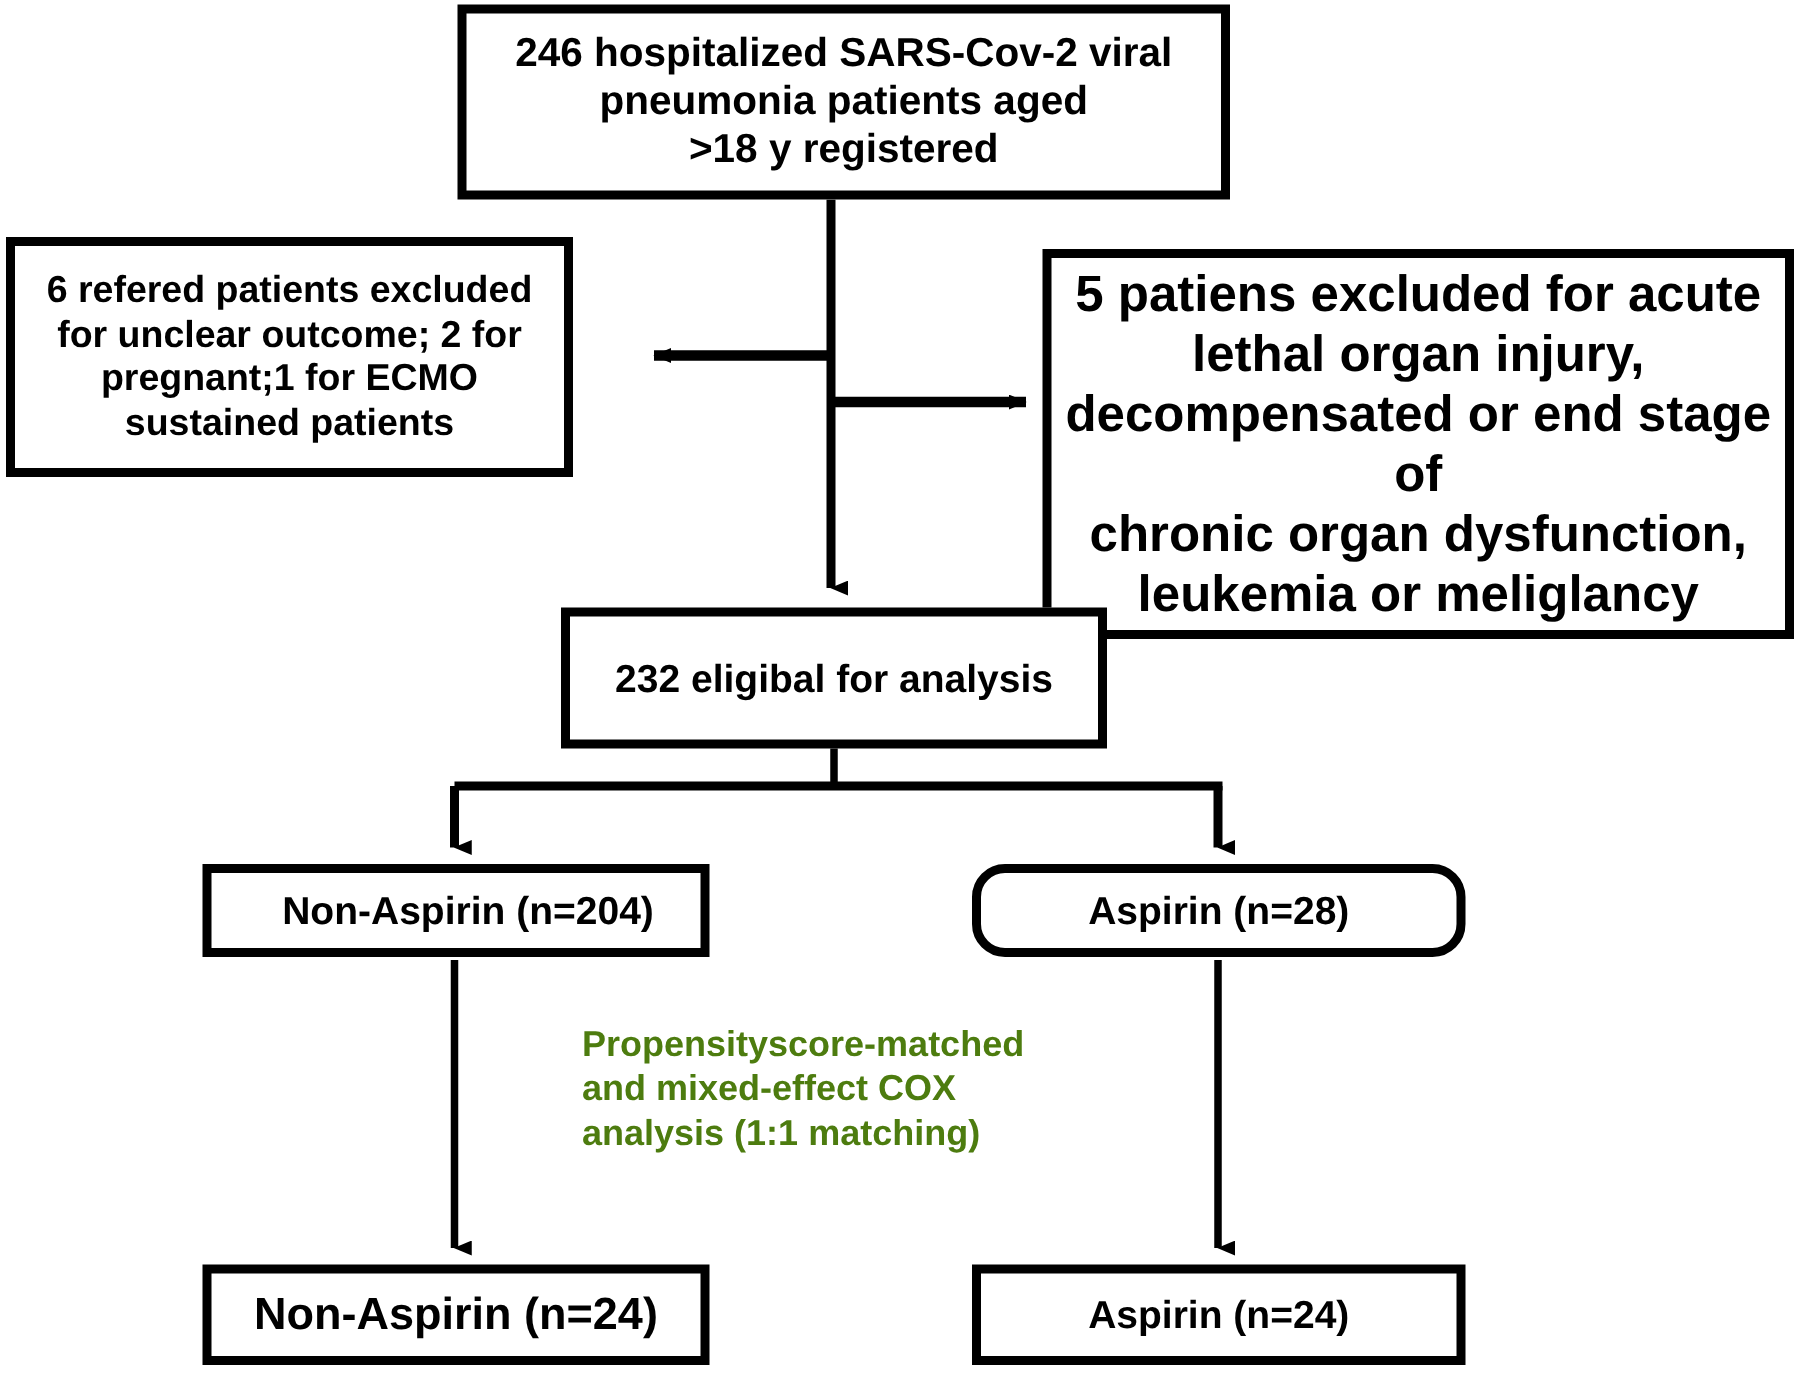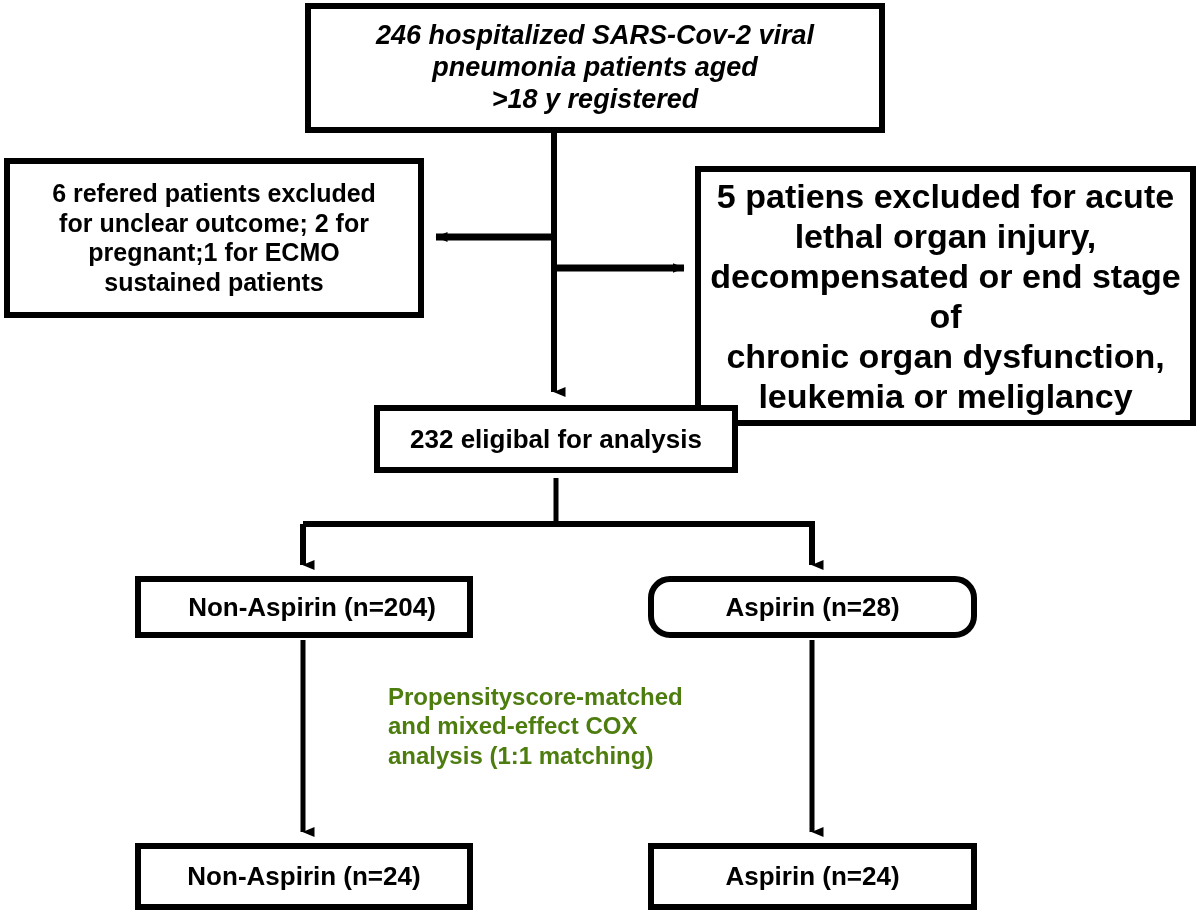--- a/index.html
+++ b/index.html
@@ -32,27 +32,27 @@
     display: flex;
     align-items: center;
     justify-content: center;
     text-align: center;
     color: #000000;
     font-weight: bold;
     line-height: 1.18;
     white-space: pre-line;
     z-index: 2;
   }
-  .node-top        { left: 305px; top: 3px;   width: 580px; height: 130px; font-size: 27px; font-style: italic; }
-  .node-excl-left  { left: 4px;   top: 158px; width: 420px; height: 160px; font-size: 25px; }
+  .node-top        { left: 305px; top: 3px;   width: 515px; height: 130px; font-size: 27px; }
+  .node-excl-left  { left: 4px;   top: 158px; width: 378px; height: 160px; font-size: 25px; }
   .node-excl-right { left: 695px; top: 166px; width: 501px; height: 260px; font-size: 34px; }
-  .node-eligible   { left: 374px; top: 405px; width: 364px; height: 68px;  font-size: 26px; }
+  .node-eligible   { left: 374px; top: 405px; width: 364px; height: 94px;  font-size: 26px; }
   .node-nonasp-1   { left: 135px; top: 576px; width: 338px; height: 62px;  font-size: 26px; padding-left: 16px; }
   .node-asp-1      { left: 648px; top: 576px; width: 329px; height: 62px;  font-size: 26px; border-radius: 22px; }
-  .node-nonasp-2   { left: 135px; top: 843px; width: 338px; height: 67px;  font-size: 26px; }
+  .node-nonasp-2   { left: 135px; top: 843px; width: 338px; height: 67px;  font-size: 30px; }
   .node-asp-2      { left: 648px; top: 843px; width: 329px; height: 67px;  font-size: 26px; }
 
   .annotation {
     position: absolute;
     left: 388px;
     top: 682px;
     width: 380px;
     color: #4d7c0f;
     font-weight: bold;
     font-size: 24px;

